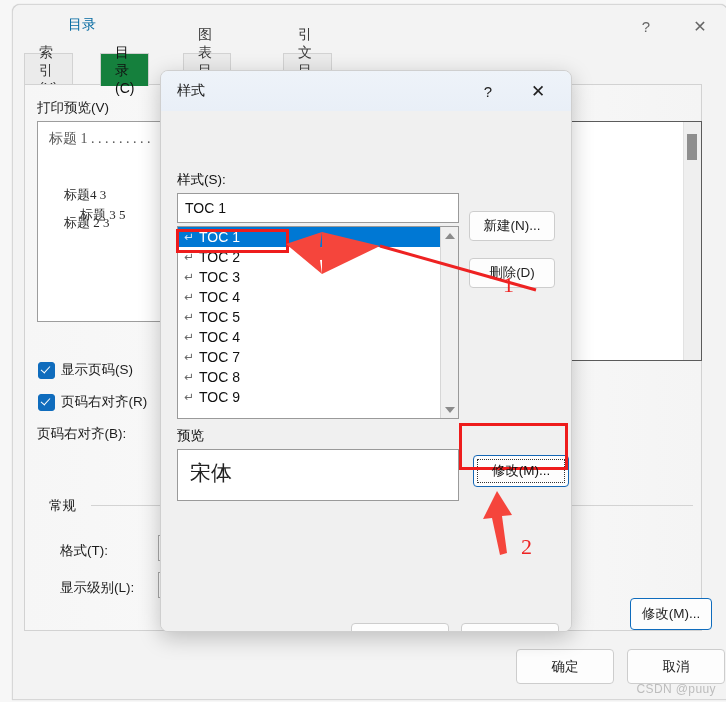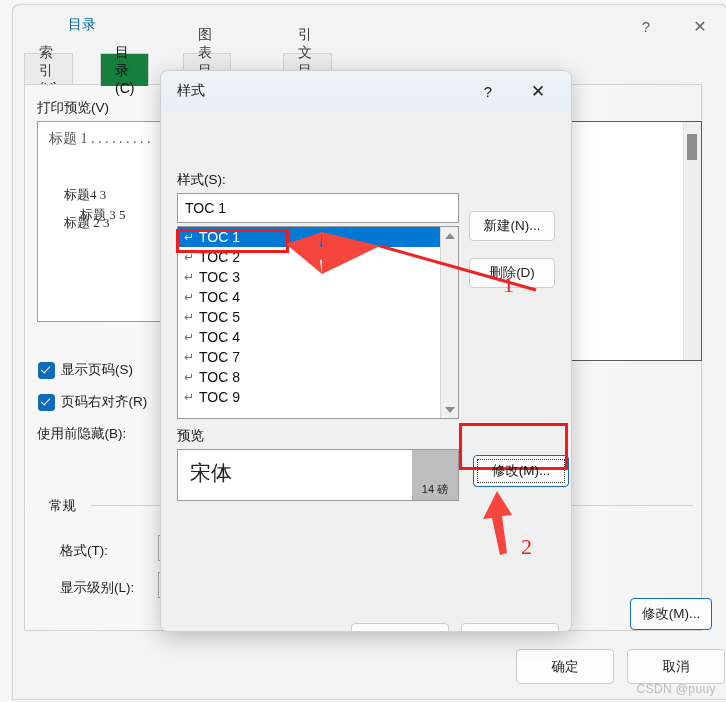--- a/index.html
+++ b/index.html
@@ -252,21 +252,21 @@
         </div>
 
         <div class="cb" style="left:13px;top:277px;"></div>
         <div class="lbl" style="left:36px;top:276px;">显示页码(S)</div>
 
         <div class="cb" style="left:13px;top:309px;"></div>
         <div class="lbl" style="left:36px;top:308px;">页码右对齐(R)</div>
 
         <div class="halfcb" style="left:353px;top:275px;"></div>
 
-        <div class="lbl" style="left:12px;top:340px;">使用前隐藏(B):</div>
+        <div class="lbl" style="left:12px;top:340px;">页码右对齐(B):</div>
         <div class="field" style="left:137px;top:334px;width:58px;height:25px;">
           <span>..</span>
           <span class="caret">
               <i></i>
             </span>
         </div>
 
         <div class="lbl" style="left:24px;top:412px;">常规</div>
         <div class="grpline" style="left:66px;top:420px;width:602px;"></div>
 
@@ -353,21 +353,20 @@
         </div>
       </div>
 
       <div class="btn" style="left:308px;top:100px;width:86px;height:30px;">新建(N)...</div>
       <div class="btn" style="left:308px;top:147px;width:86px;height:30px;">删除(D)</div>
 
       <div class="sd-text" style="left:16px;top:316px;">预览</div>
 
       <div class="pv-font" style="left:16px;top:338px;width:282px;height:52px;">
         <div class="pv-font-name">宋体</div>
-        <div class="pv-size">14 磅</div>
       </div>
 
 
       <div class="focus-btn" style="left:312px;top:344px;width:96px;height:32px;">
         <div class="inner"></div>
         <span>修改(M)...</span>
       </div>
 
       <div class="btn" style="left:190px;top:512px;width:98px;height:35px;">确定</div>
       <div class="btn" style="left:300px;top:512px;width:98px;height:35px;">取消</div>

